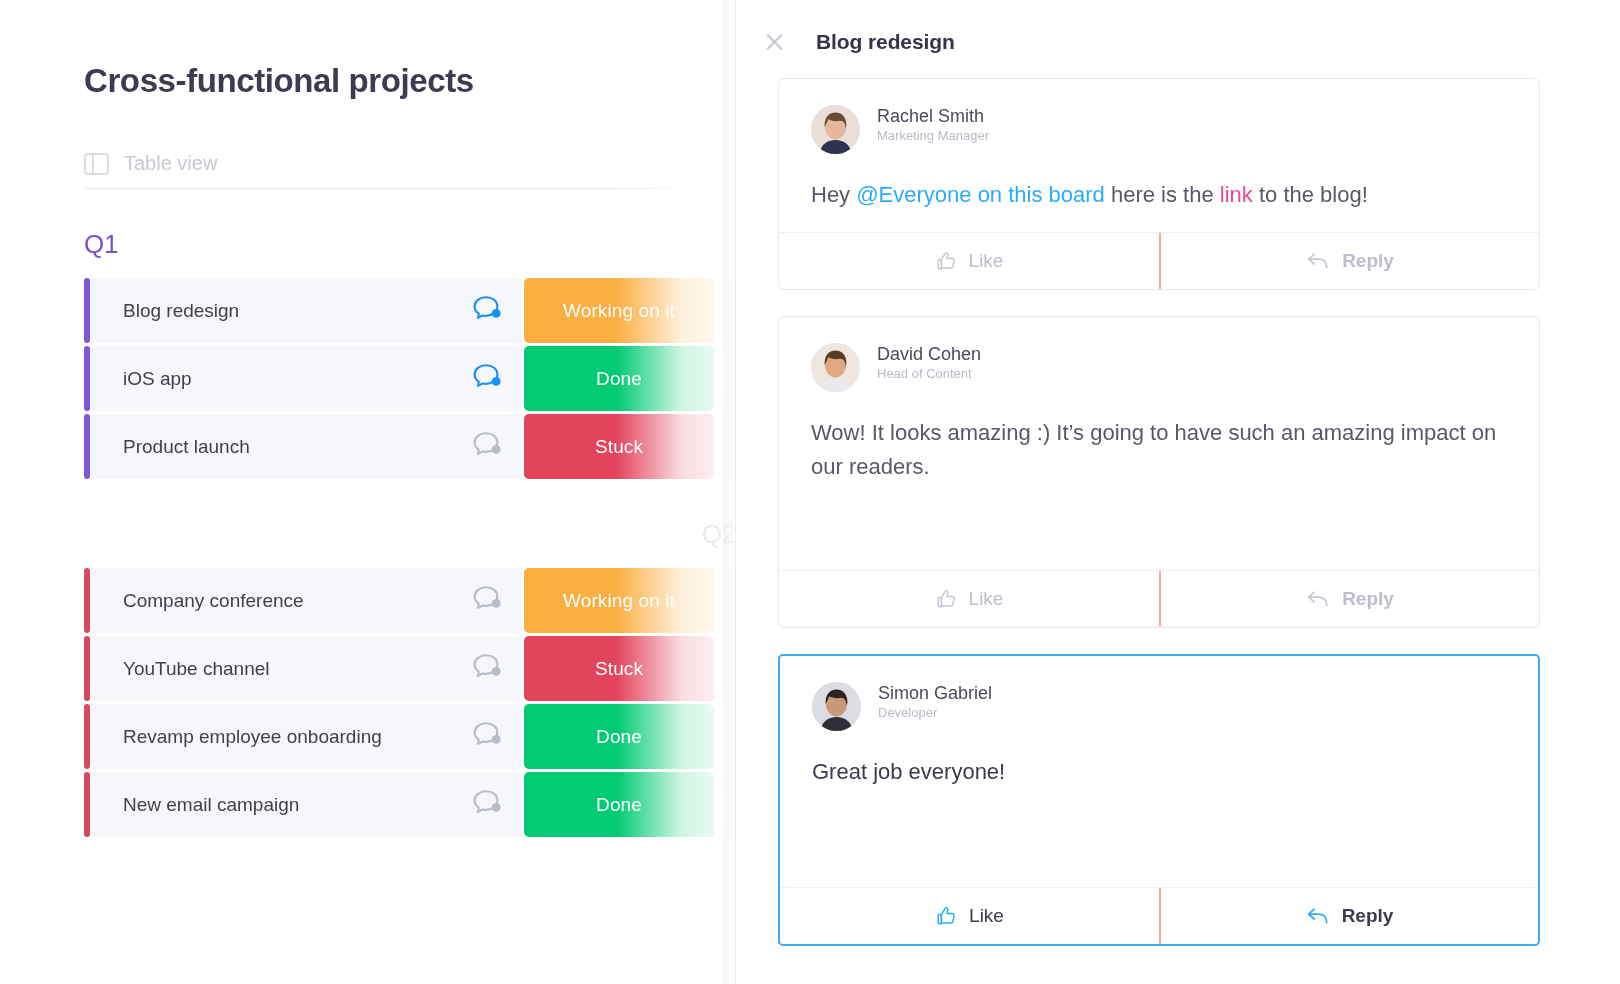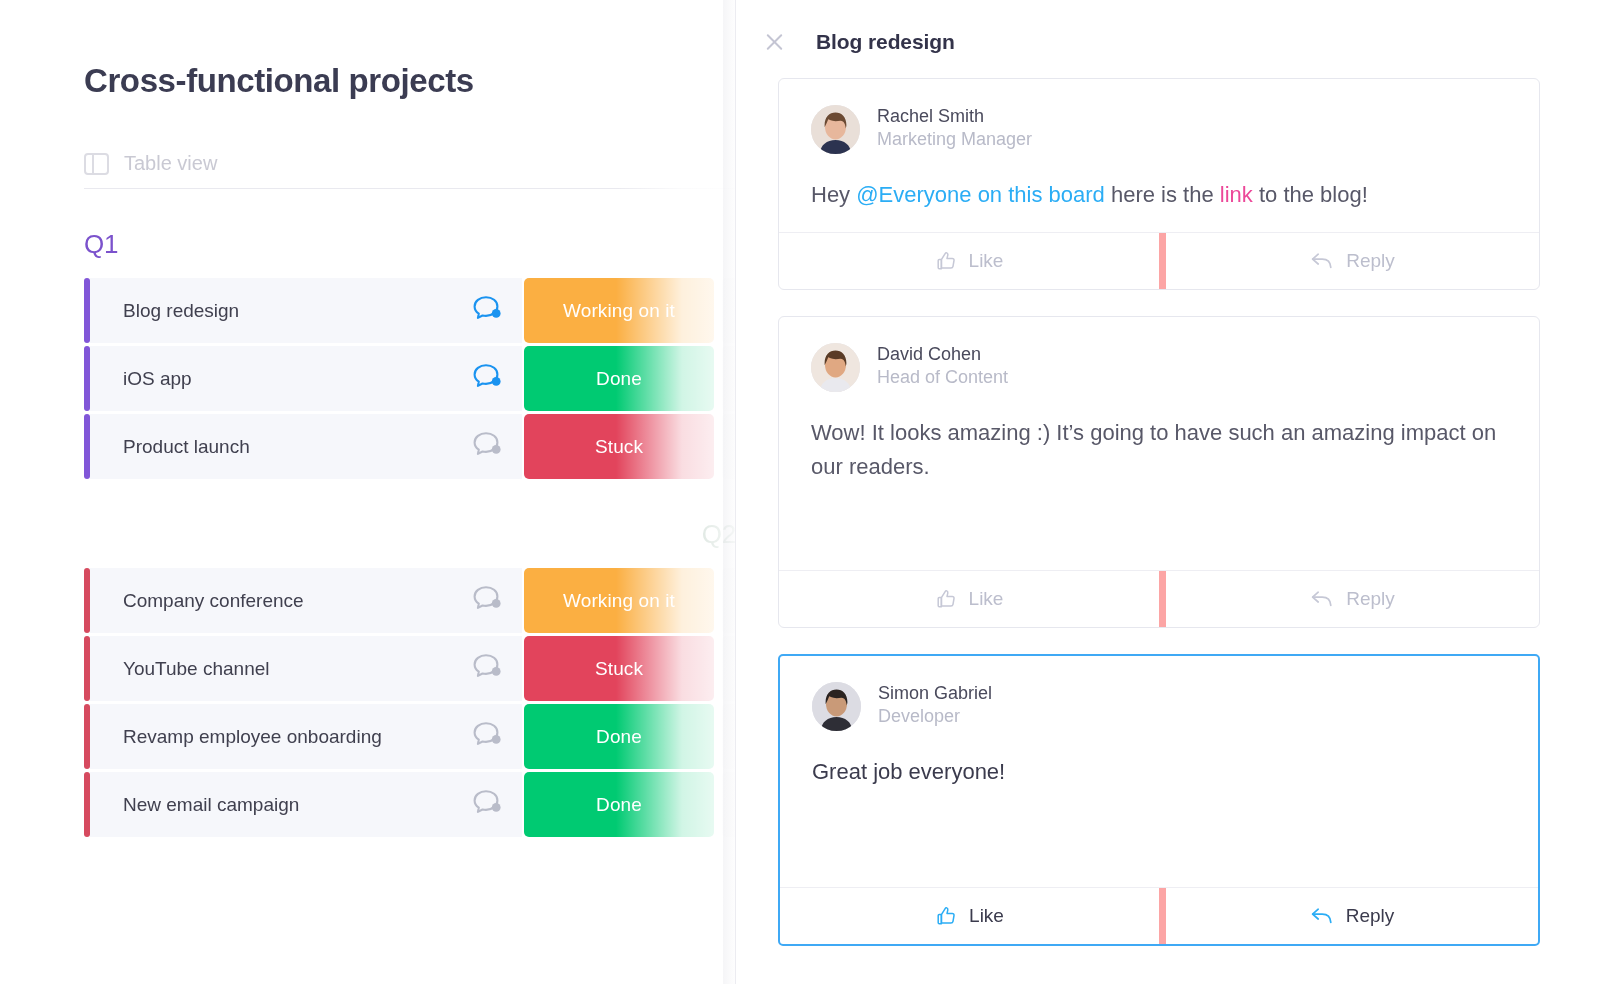--- a/index.html
+++ b/index.html
@@ -254,21 +254,21 @@
     border-radius: 50%;
     flex: 0 0 49px;
     overflow: hidden;
     position: relative;
     background: #e4e4ea;
   }
   .avatar svg { display: block; width: 49px; height: 49px; }
 
   .author-meta { display: flex; flex-direction: column; line-height: 1.25; }
   .author-name { font-size: 18px; color: #4a4a5c; }
-  .author-role { font-size: 18px; color: #b8bac8; }
+  .author-role { font-size: 13px; color: #b8bac8; }
 
   .card-text {
     font-size: 22px;
     color: #585868;
     line-height: 1.55;
     padding: 18px 0 0 0;
   }
   .card-text .mention { color: #2badf5; }
   .card-text .link { color: #ec4899; }
   .card-text.dark { color: #3b3b4d; }
@@ -284,21 +284,21 @@
   }
   .action-btn {
     flex: 1 1 50%;
     display: flex;
     align-items: center;
     justify-content: center;
     gap: 12px;
     font-size: 19px;
     color: #bcbecd;
   }
-  .action-btn + .action-btn { border-left: 7px solid #fca5a5; }
+  .action-btn + .action-btn { border-left: 2px solid #fca5a5; font-weight: bold; }
   .action-btn.active { color: #3b3b4d; }
   .action-btn svg { display: block; }
 </style>
 </head>
 <body>
 
 <div id="app">
 
   <section class="board-panel">
     <div class="board-inner">

